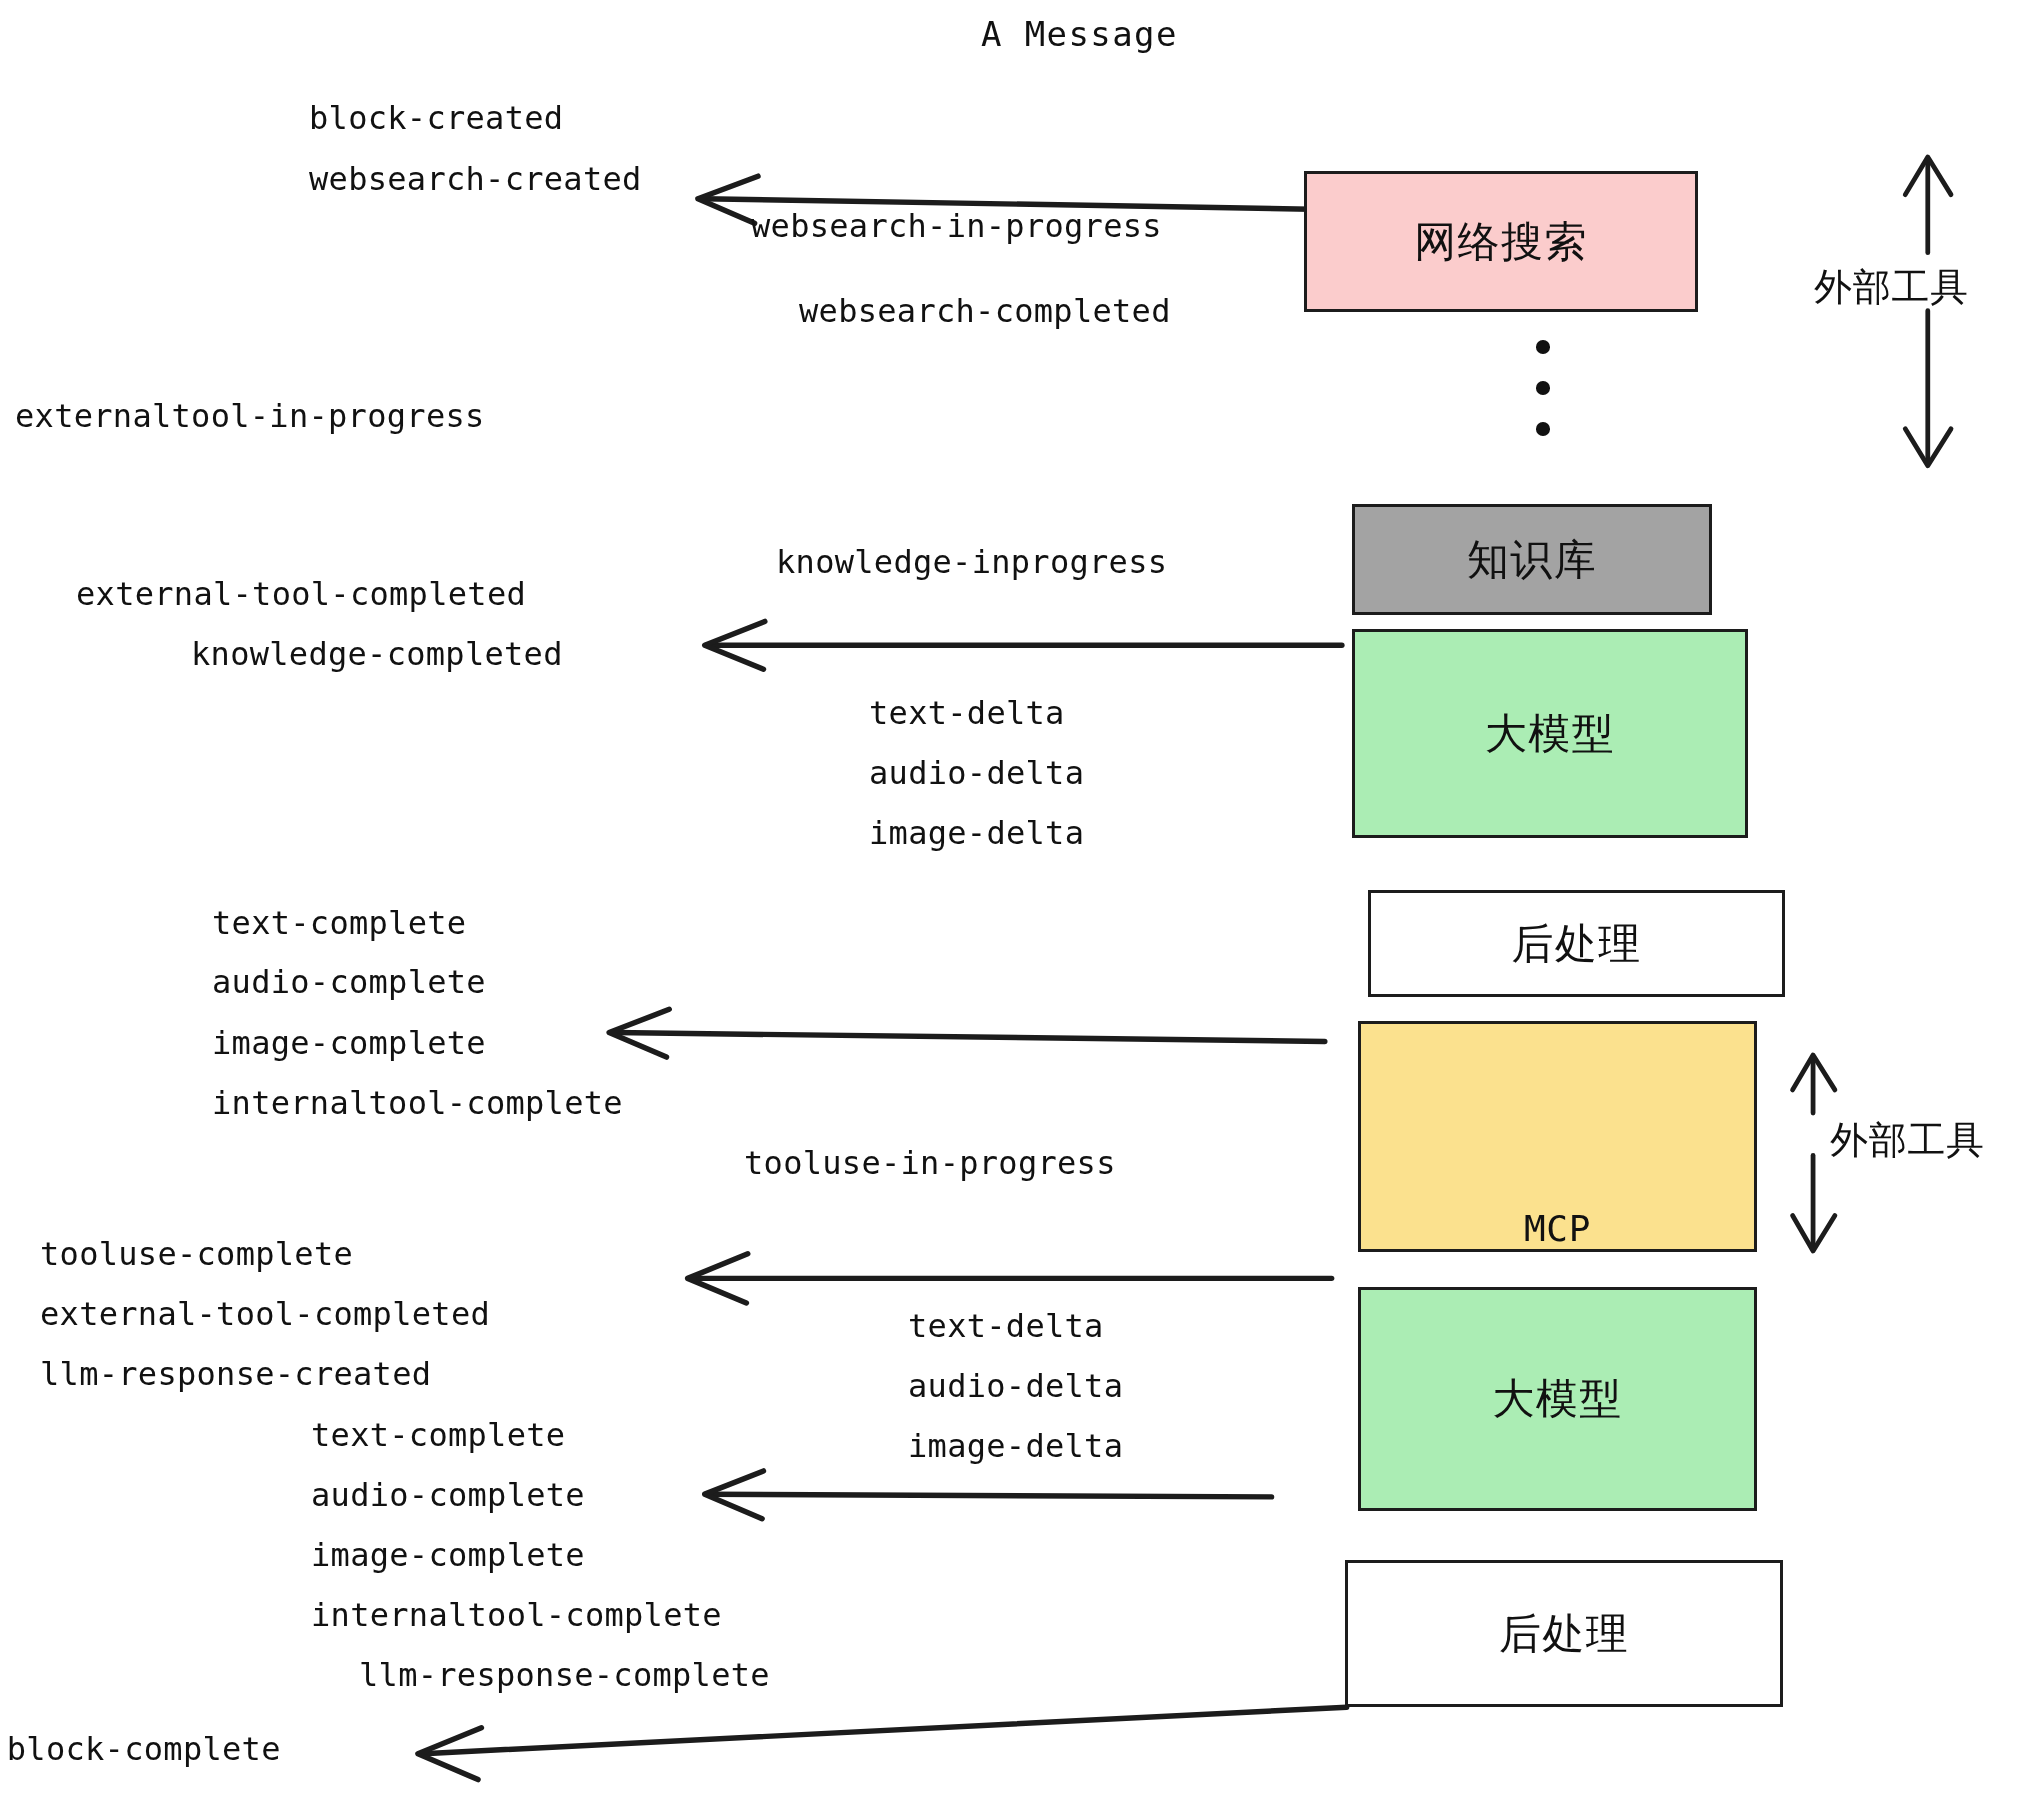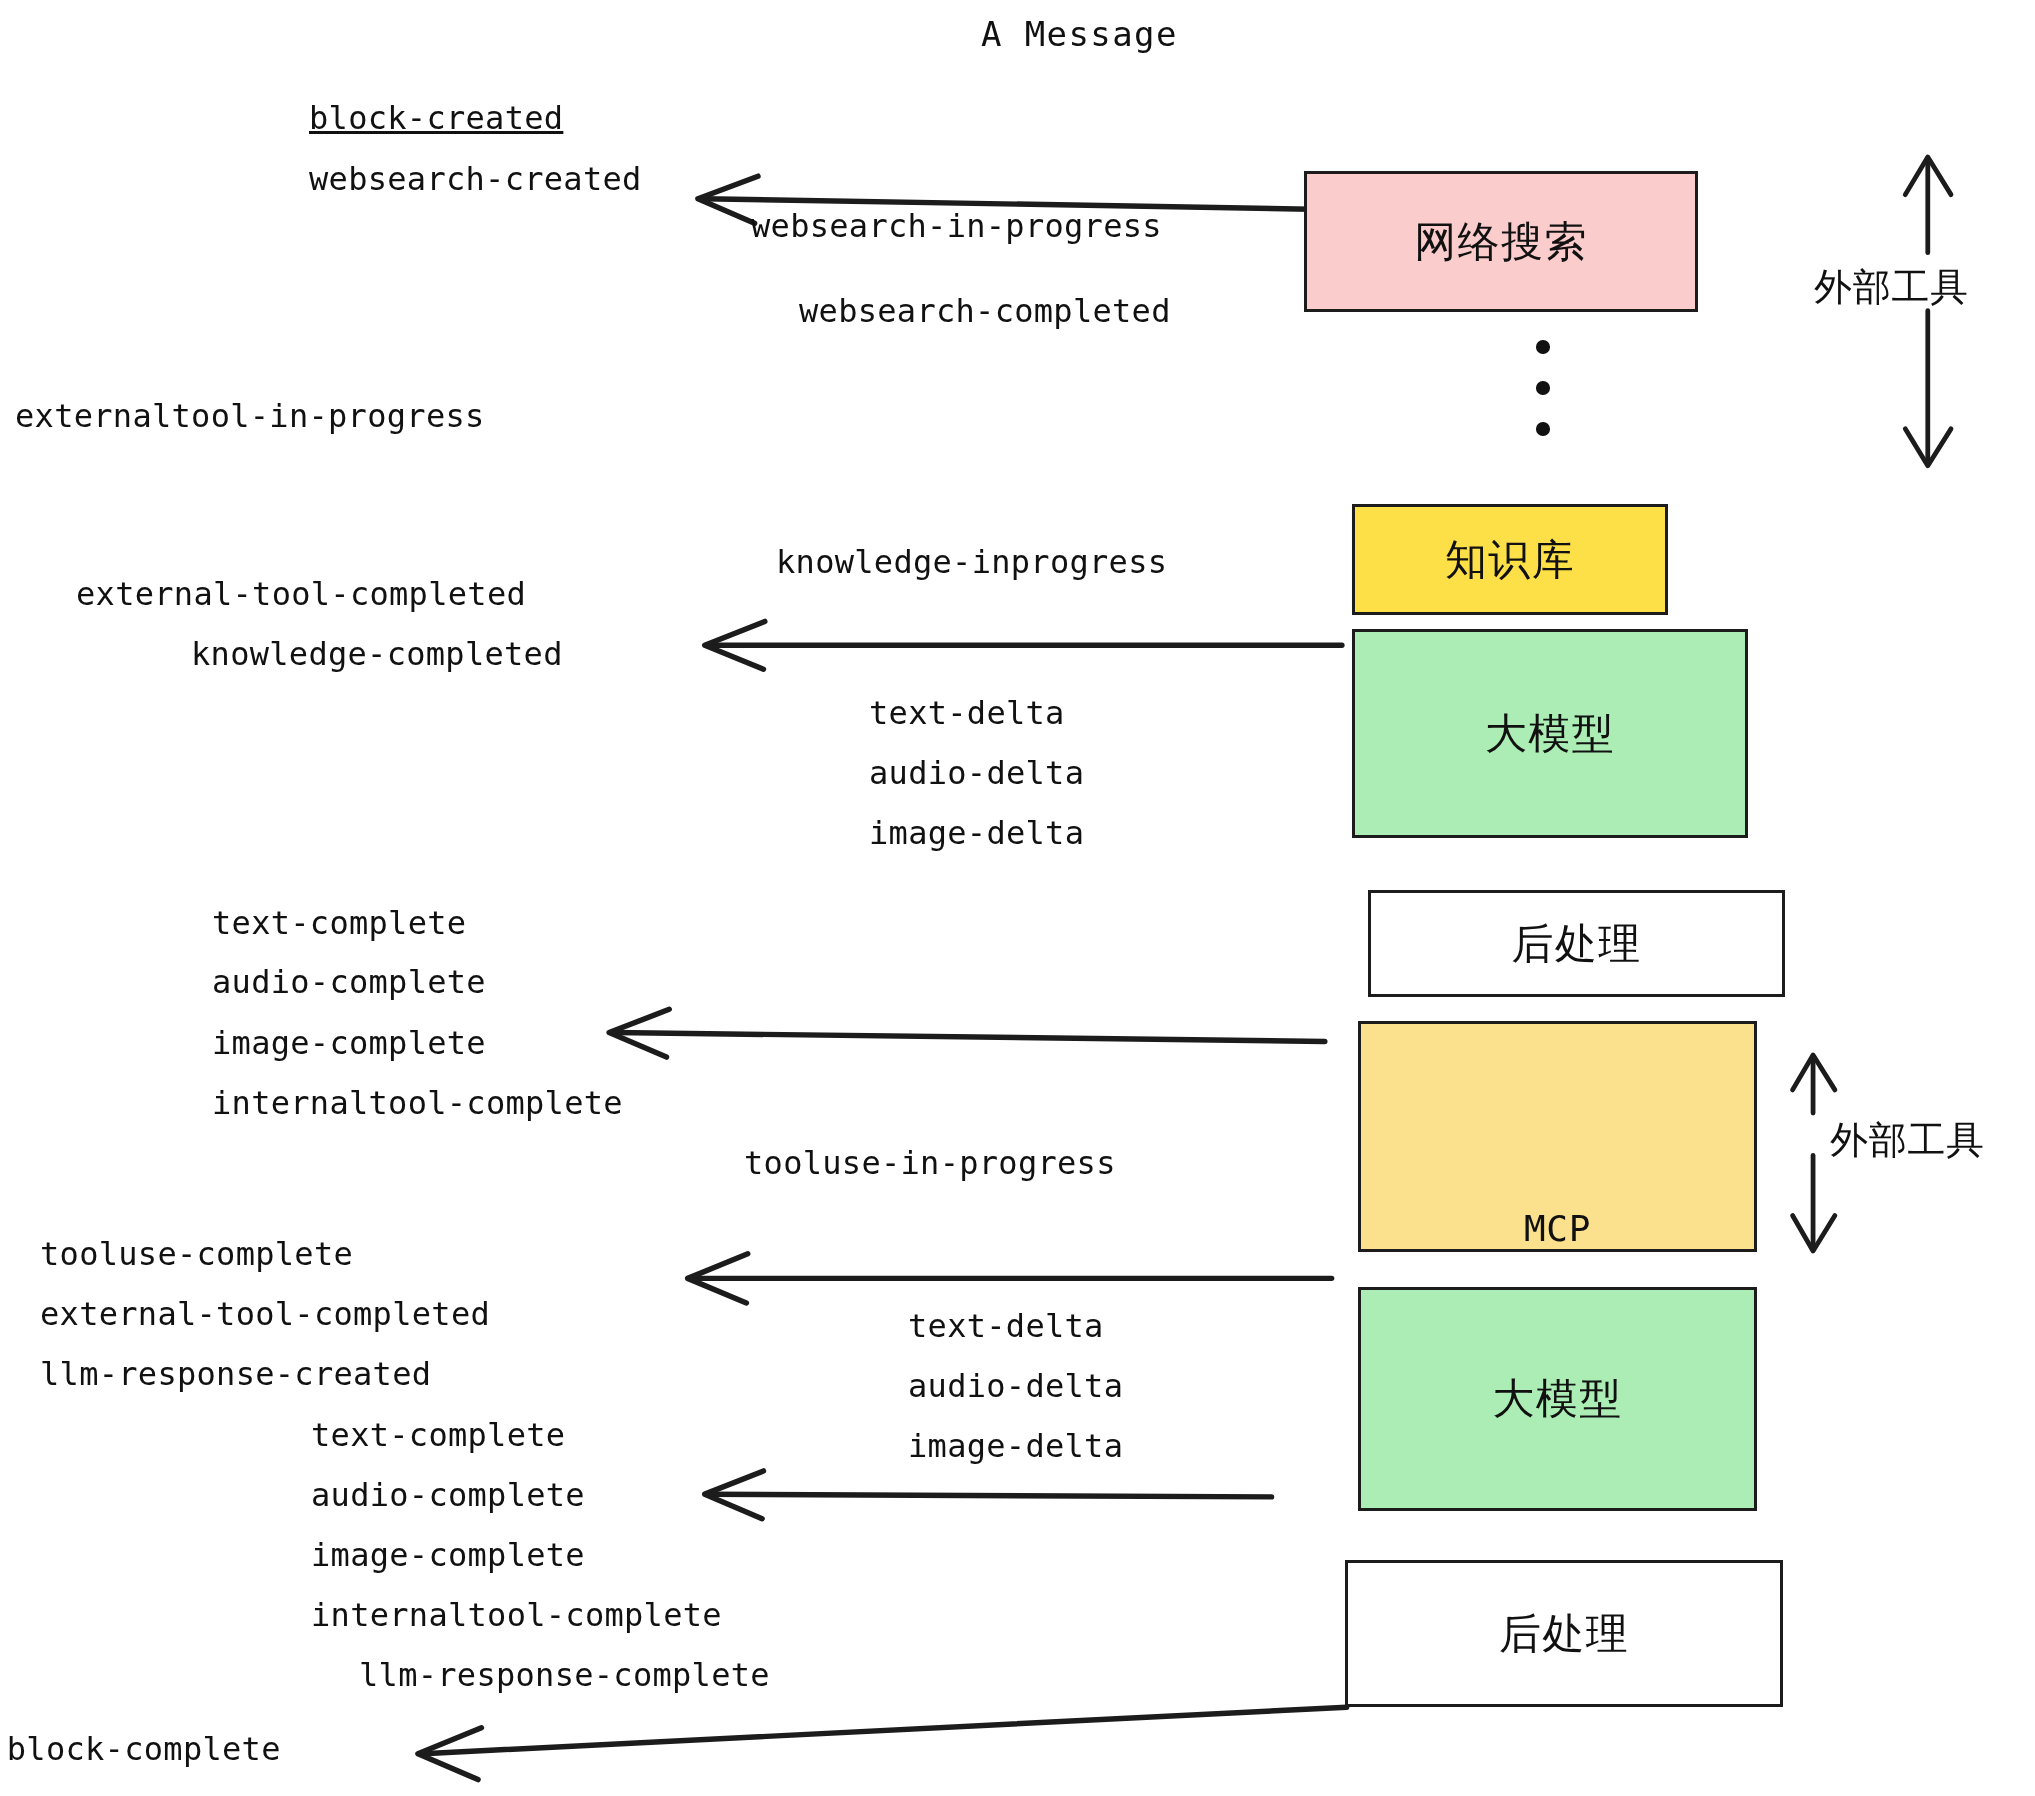--- a/index.html
+++ b/index.html
@@ -131,21 +131,21 @@
   <div class="nodebox" style="left:1304px; top:171px; width:394px; height:141px; background:#FBCCCC;">
     <span>网络搜索</span>
   </div>
 
   <div class="dots" style="left:1533px; top:340px; width:20.5px; height:96px;">
     <i></i>
       <i></i>
       <i></i>
   </div>
 
-  <div class="nodebox" style="left:1352px; top:504px; width:316px; height:111px; background:#fde047;">
+  <div class="nodebox" style="left:1352px; top:504px; width:360px; height:111px; background:#a3a3a3;">
     <span>知识库</span>
   </div>
 
   <div class="nodebox" style="left:1352px; top:629px; width:396px; height:209px; background:#ABEDB4;">
     <span>大模型</span>
   </div>
 
   <div class="nodebox" style="left:1368px; top:890px; width:417px; height:107px; background:#FFFFFF;">
     <span>后处理</span>
   </div>
@@ -159,21 +159,21 @@
   </div>
 
   <div class="nodebox" style="left:1345px; top:1560px; width:438px; height:147px; background:#FFFFFF;">
     <span>后处理</span>
   </div>
 
   <div class="sidelabel" style="left:1814px; top:262px;">外部工具</div>
 
   <div class="sidelabel" style="left:1830px; top:1115px;">外部工具</div>
 
-  <div class="evt" style="left:309px; top:102px;text-decoration:underline;">block-created</div>
+  <div class="evt" style="left:309px; top:102px;">block-created</div>
 
   <div class="evt" style="left:309px; top:163px;">websearch-created</div>
 
   <div class="evt" style="left:751px; top:210px;">websearch-in-progress</div>
 
   <div class="evt" style="left:755px; top:295px;margin-left:44px;">websearch-completed</div>
 
   <div class="evt" style="left:15px; top:400px;">externaltool-in-progress</div>
 
   <div class="evt" style="left:768px; top:546px;margin-left:8px;">knowledge-inprogress</div>

